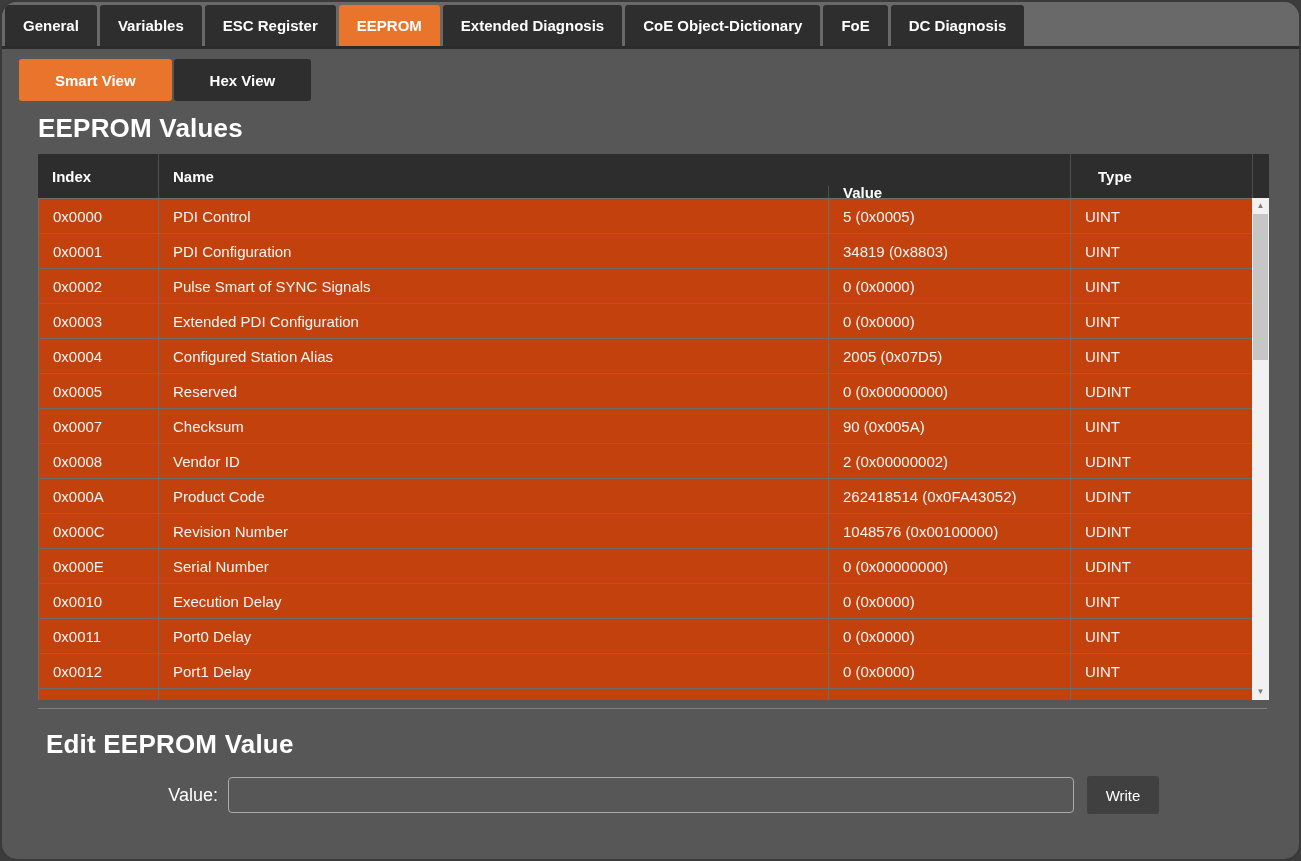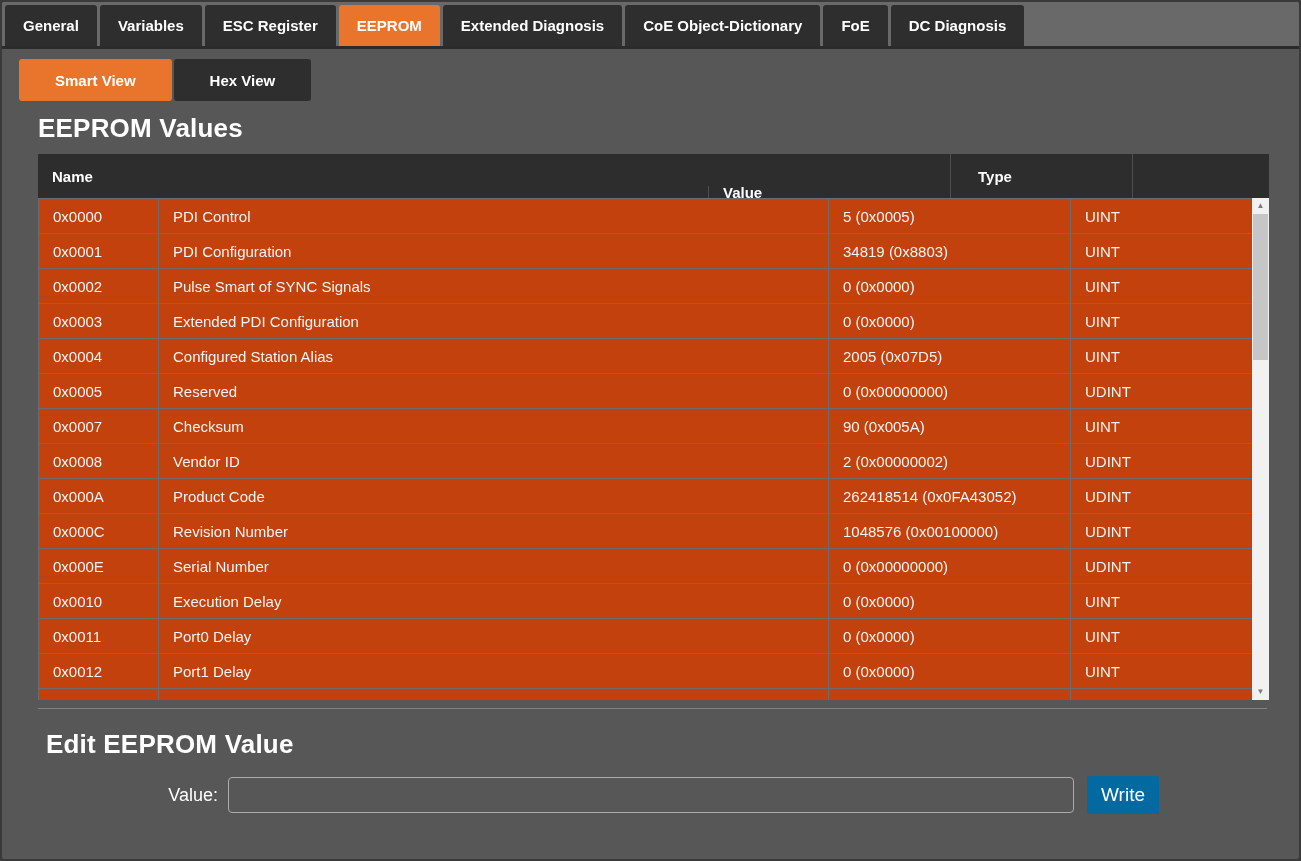--- a/index.html
+++ b/index.html
@@ -1,18 +1,18 @@
 <!DOCTYPE html>
 <html><head>
 <meta charset="utf-8">
 <style>
   html,body{margin:0;padding:0;background:#3c3c3c;}
   .window{
     position:relative;width:1301px;height:861px;box-sizing:border-box;
-    background:#575757;border:2px solid #3a3a3a;border-radius:4px;overflow:hidden;
+    background:#575757;border:2px solid #3a3a3a;border-radius:17px;overflow:hidden;
     font-family:"Liberation Sans",sans-serif;
   }
   
   .tabbar{background:#696969;display:flex;gap:3px;padding:3px 0 0 3px;height:41px;border-bottom:3px solid #2b2b2b;}
   .tab{background:#2e2e2e;color:#fff;font-weight:bold;font-size:15px;display:flex;align-items:center;
        padding:0 18px;border-radius:3px 3px 0 0;cursor:pointer;white-space:nowrap;}
   .tab.active{background:#E8752B;}
   
   .subtabs{display:flex;gap:2px;margin:10px 0 0 17px;}
   .subtab{background:#2e2e2e;color:#fff;font-weight:bold;font-size:15px;height:42px;display:flex;
@@ -37,22 +37,22 @@
           color:#7a7a7a;font-size:8px;line-height:8px;cursor:pointer;}
   .sb-up{top:1px;} .sb-down{bottom:1px;}
   .sb-thumb{position:absolute;top:16px;left:1px;width:15px;height:146px;background:#c6c6c6;cursor:pointer;}
   
   .divider{height:1px;background:#8f8f8f;opacity:.75;margin:8px 0 0 36px;width:1229px;border:none;}
   
   .form-row{display:flex;align-items:center;margin:16px 0 0 36px;}
   .form-label{width:180px;text-align:right;color:#fff;font-size:18px;padding-right:10px;}
   .value-input{width:846px;height:36px;box-sizing:border-box;background:transparent;border:1px solid #ababab;
       border-radius:4px;color:#fff;font-size:15px;padding:0 10px;outline:none;font-family:"Liberation Sans",sans-serif;}
-  .write-btn{margin-left:13px;width:72px;height:38px;background:#0369a1;color:#fff;border:none;border-radius:3px;
-      font-size:19px;cursor:pointer;font-family:"Liberation Sans",sans-serif;}
+  .write-btn{margin-left:13px;width:72px;height:38px;background:#404040;color:#fff;border:none;border-radius:3px;
+      font-size:15px;cursor:pointer;font-family:"Liberation Sans",sans-serif;}
 </style>
 </head>
 <body>
 
 <div class="window">
 
   <div class="tabbar">
       <div class="tab">General</div>
       <div class="tab">Variables</div>
       <div class="tab">ESC Register</div>
@@ -65,20 +65,21 @@
 
   <div class="subtabs">
       <div class="subtab active">Smart View</div>
       <div class="subtab">Hex View</div>
     </div>
 
   <div class="h-title">EEPROM Values</div>
 
   <div class="tablewrap">
     <div class="thead">
+      <div class="th c0">Index</div>
       <div class="th c1">Name</div>
       <div class="th c2">Value</div>
       <div class="th c3">Type</div>
       <div class="th cfill"></div>
     </div>
     <div class="viewport">
       <table class="eeprom">
         <colgroup>
             <col style="width:120px">
             <col style="width:670px">

